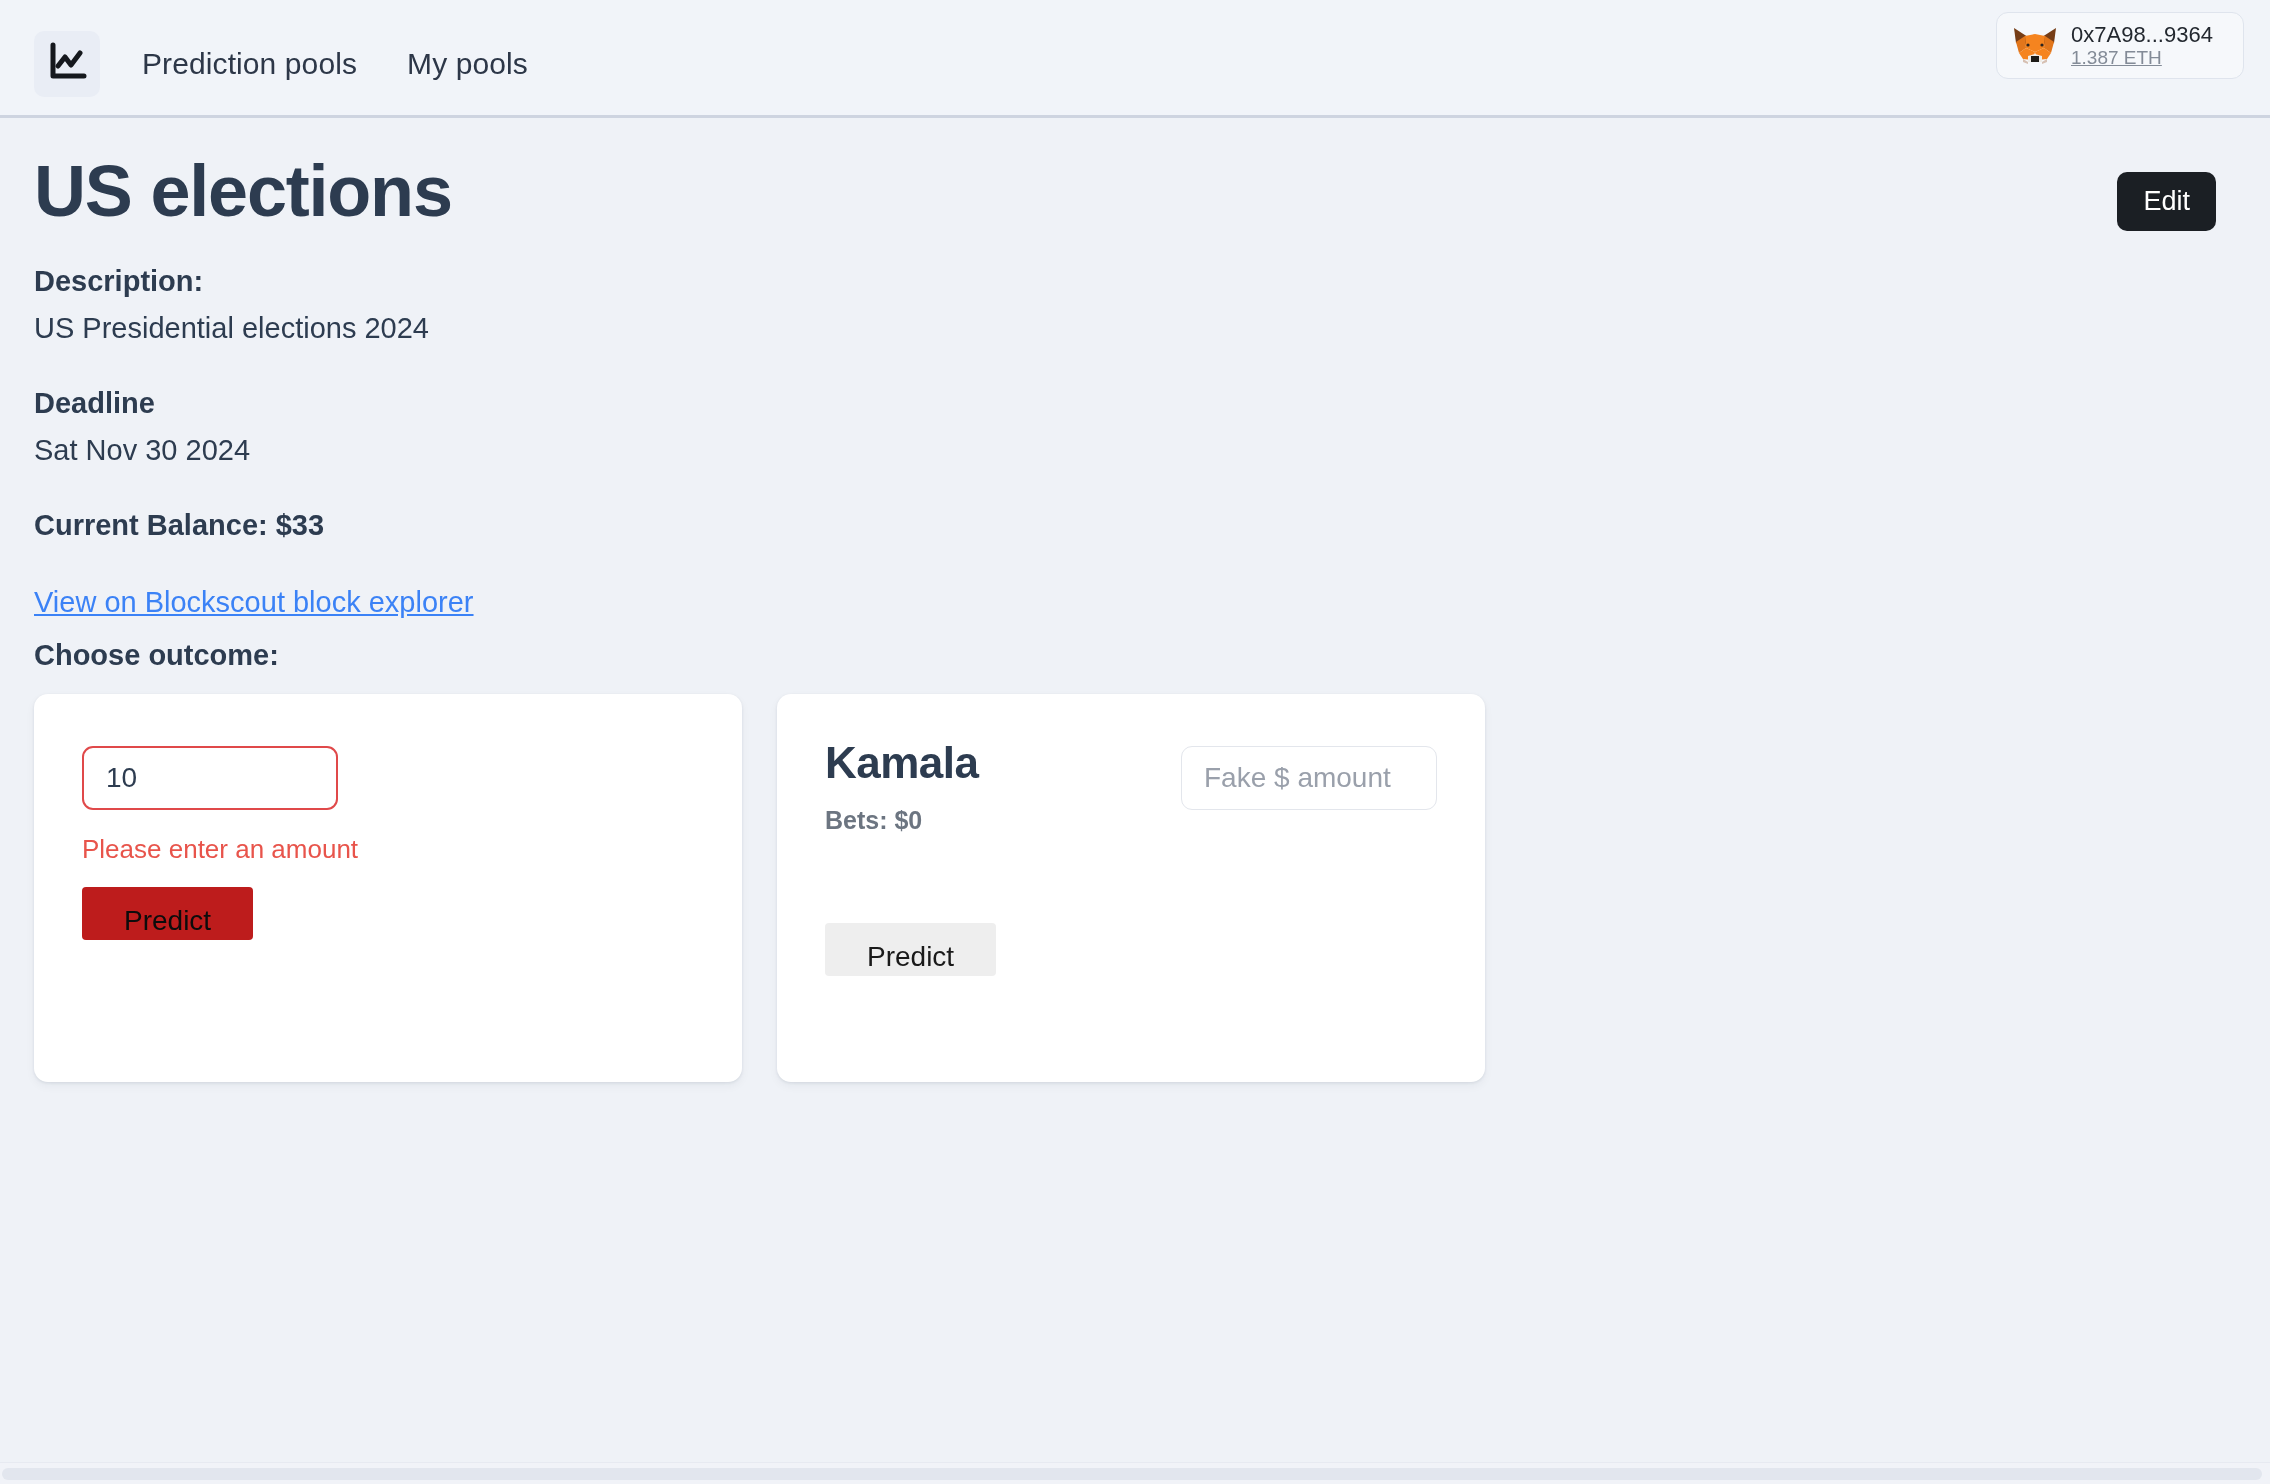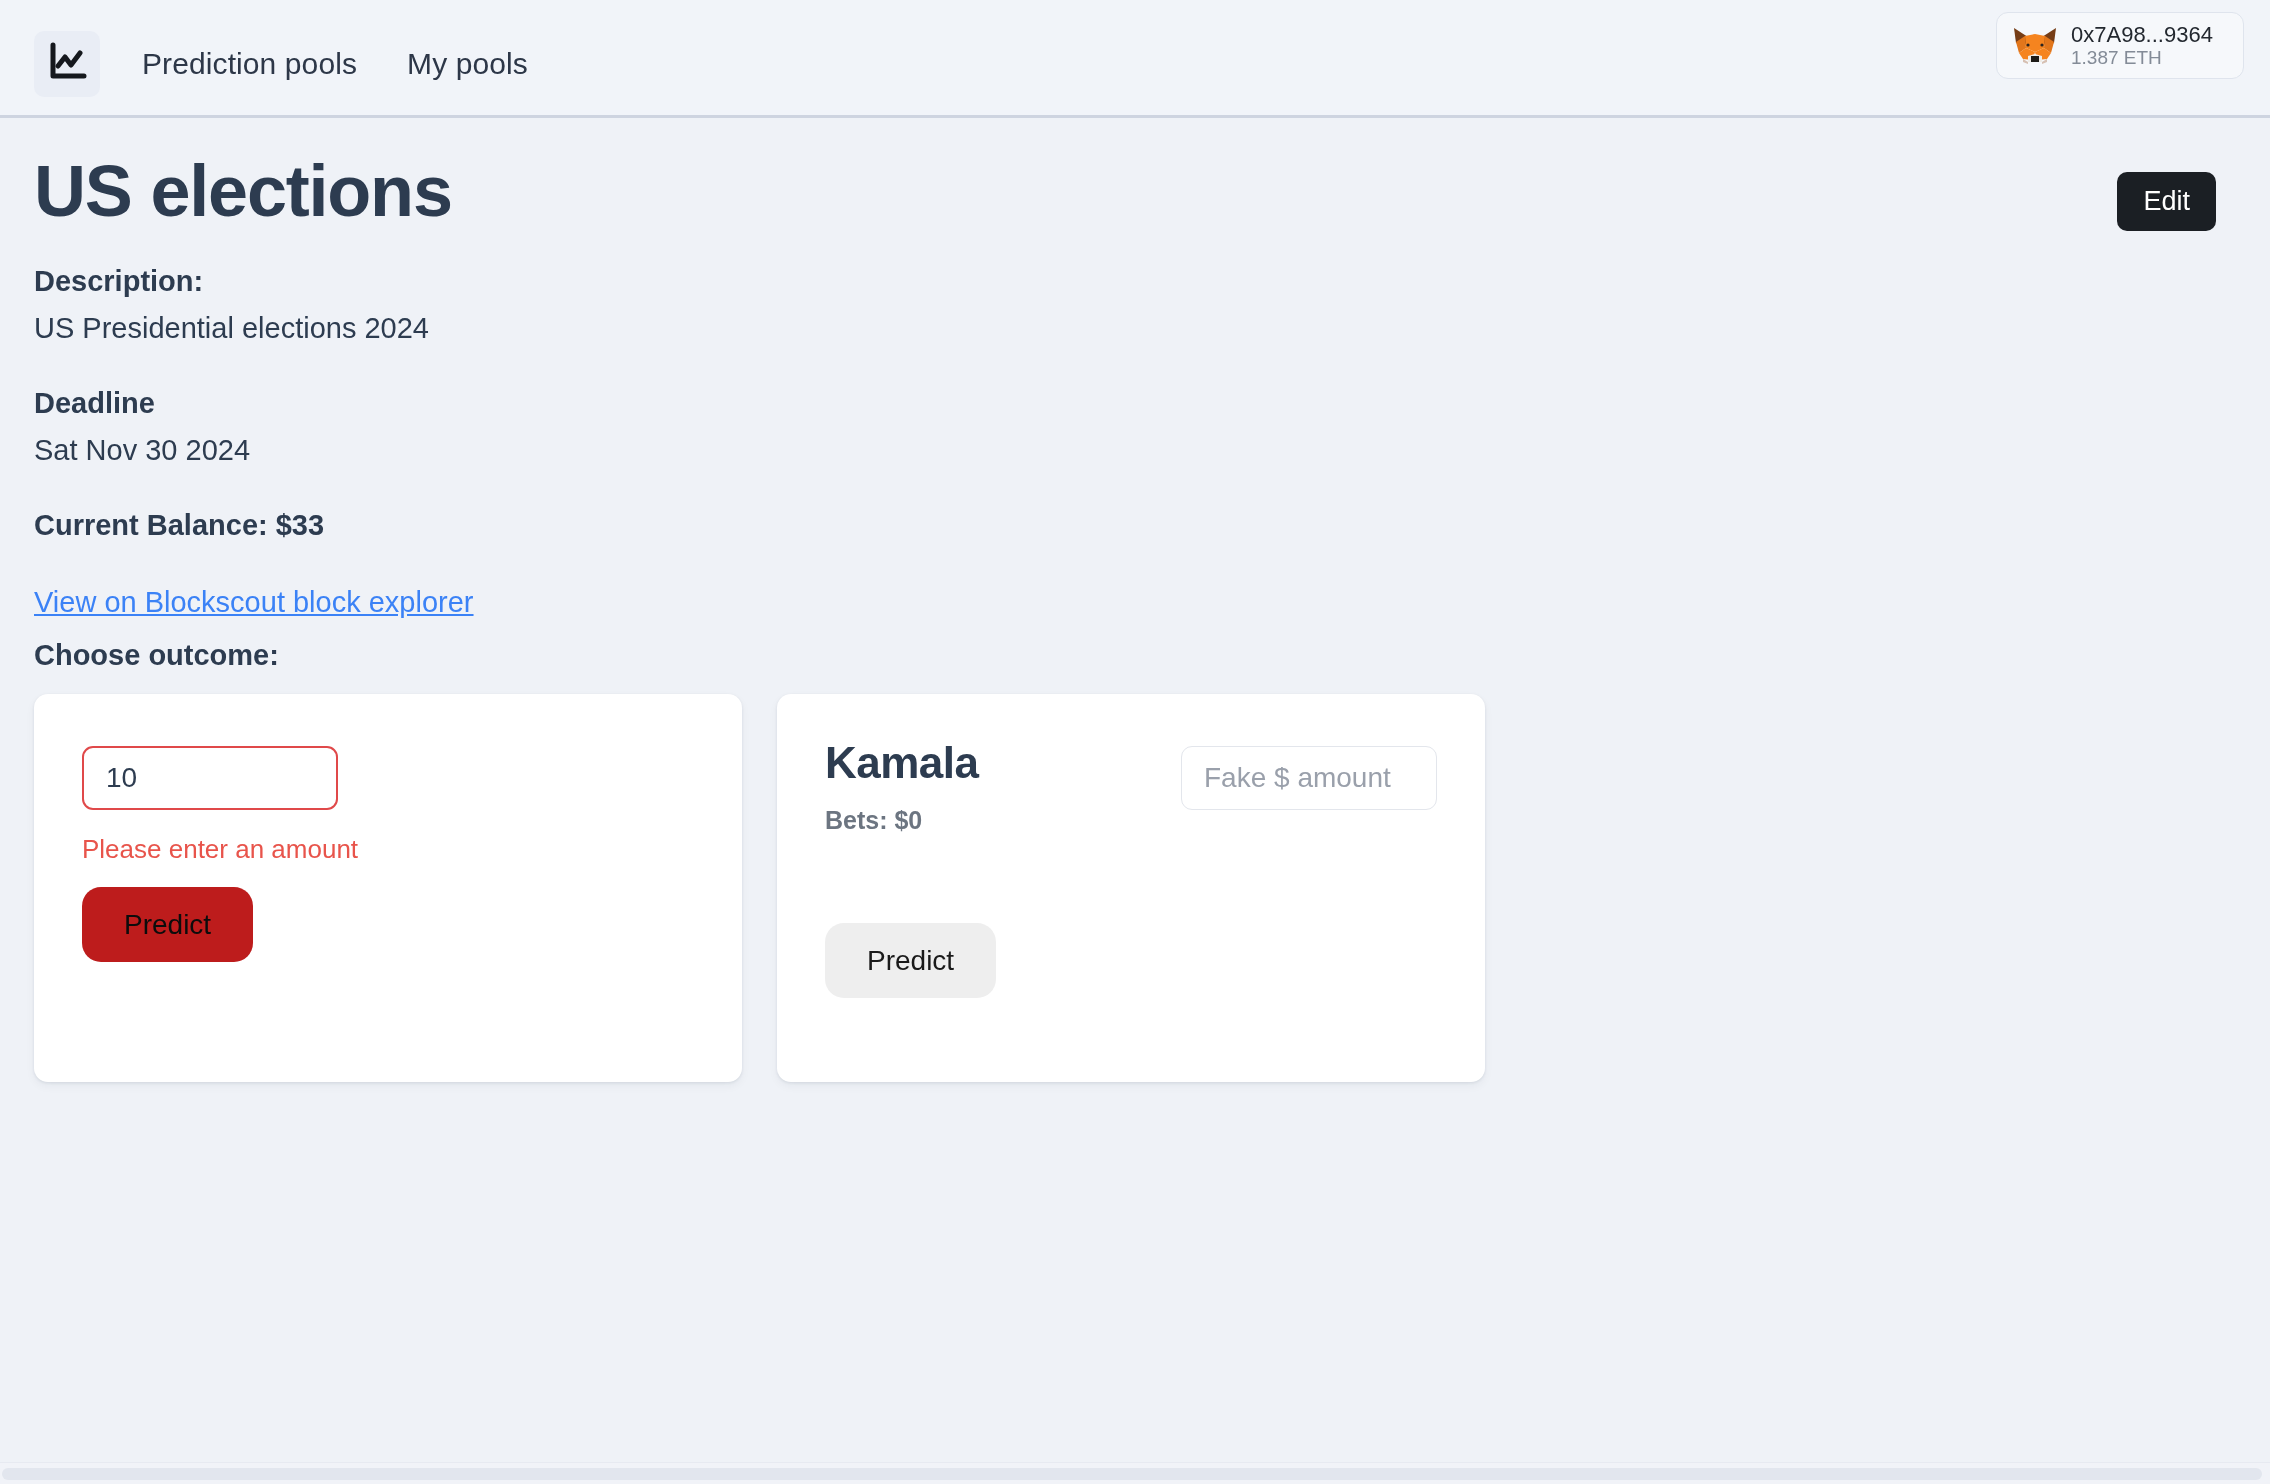--- a/index.html
+++ b/index.html
@@ -67,21 +67,21 @@
     display: flex;
     align-items: center;
     padding: 0 14px;
     gap: 12px;
   }
 
   .fox { width: 48px; height: 40px; flex: none; }
 
   .wallet-text { display: flex; flex-direction: column; justify-content: center; gap: 2px; }
   .wallet-addr { font-size: 22px; color: #23282f; line-height: 1.05; white-space: nowrap; }
-  .wallet-bal  { font-size: 19px; color: #838b97; line-height: 1.05; white-space: nowrap; }
+  .wallet-bal  { font-size: 19px; color: #838b97; line-height: 1.05; white-space: nowrap; text-decoration: underline; }
 
   
   .main { padding: 36px 34px 0 34px; position: relative; }
 
   .title-row {
     display: flex;
     align-items: flex-start;
     justify-content: space-between;
   }
 
@@ -201,23 +201,23 @@
     font-size: 26px;
     color: #e8544b;
     margin-top: 24px;
   }
 
   .predict-btn {
     display: block;
     font-size: 28px;
     font-family: "Liberation Sans", sans-serif;
     border: none;
-    border-radius: 19px;
+    border-radius: 4px;
     padding: 0 42px;
-    height: 75px;
+    height: 53px;
     cursor: pointer;
     line-height: 68px;
   }
   .predict-btn.active   { background: #bd1c1c; color: #0c0c0c; margin-top: 22px; }
   .predict-btn.disabled { background: #eeeeee; color: #1a1a1a; margin-top: 88px; }
 
   
   .hscroll {
     position: absolute;
     left: 0; bottom: 0;

